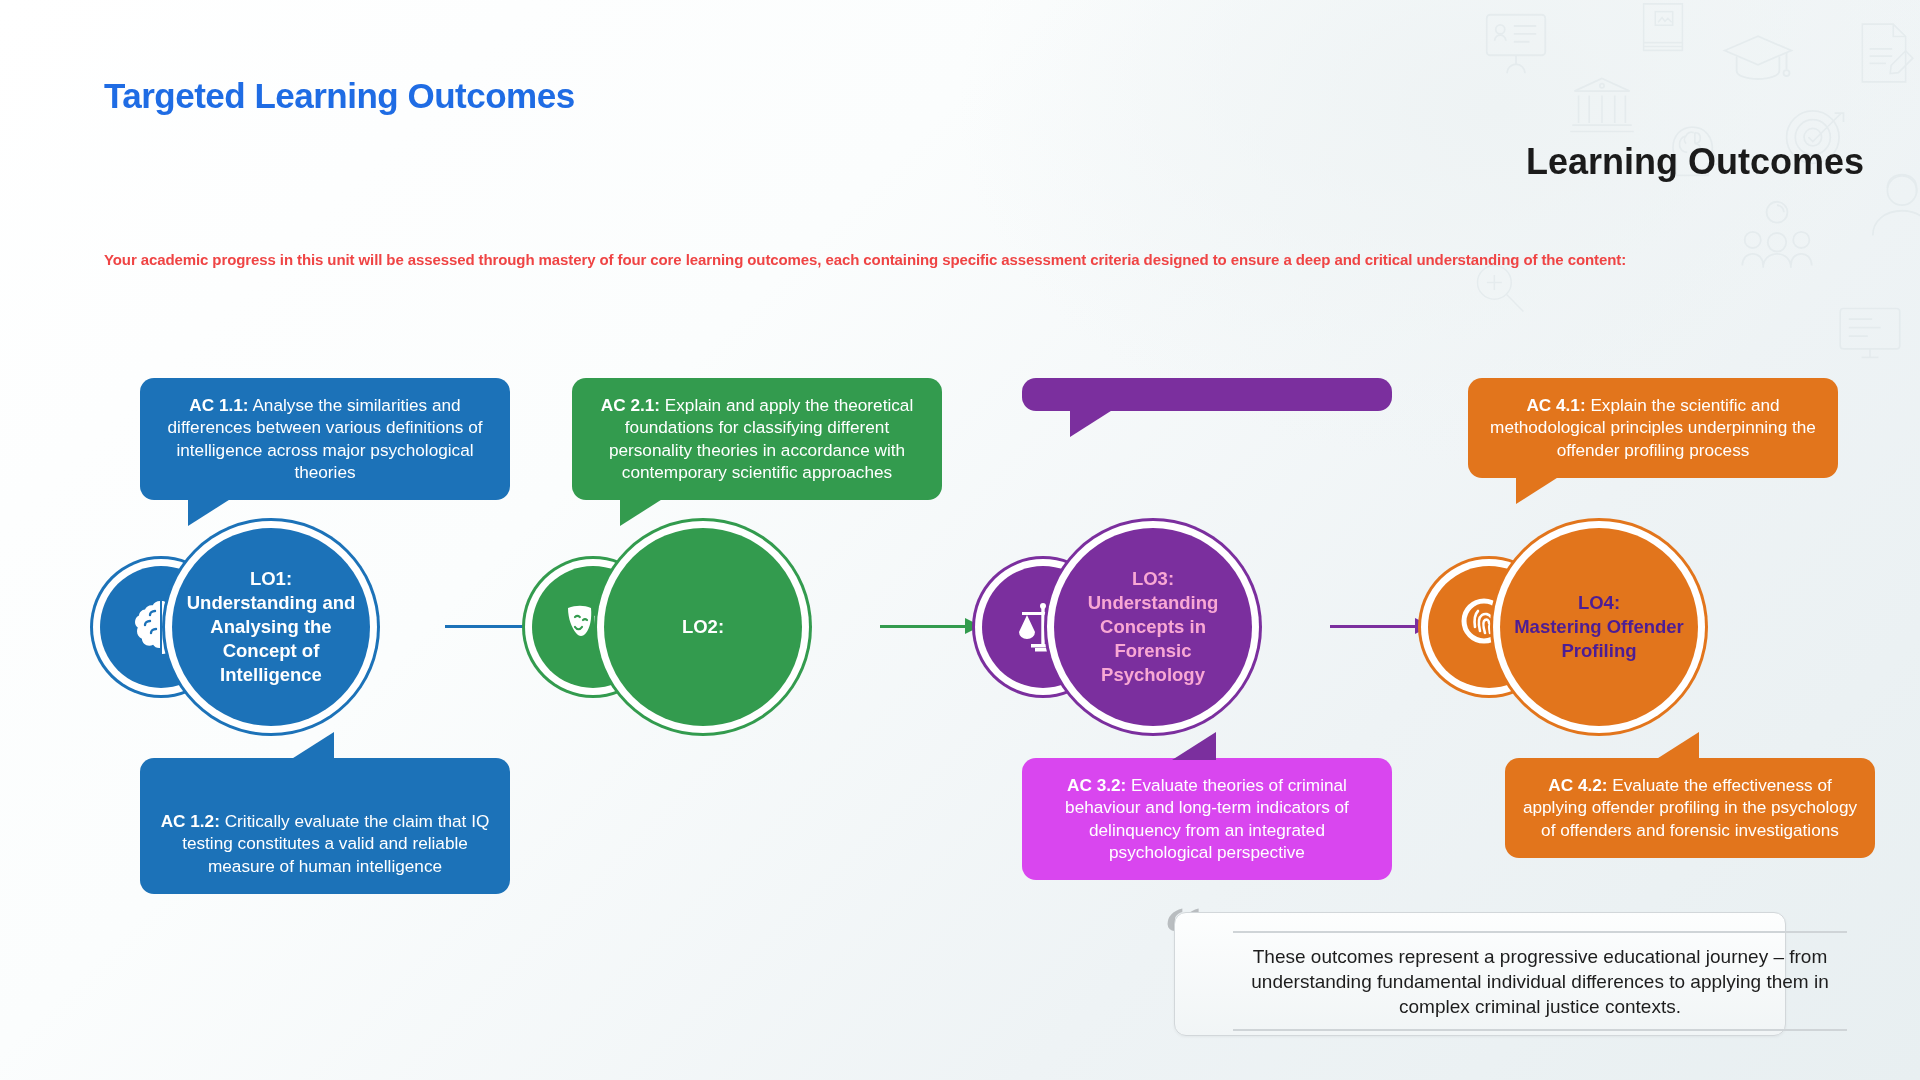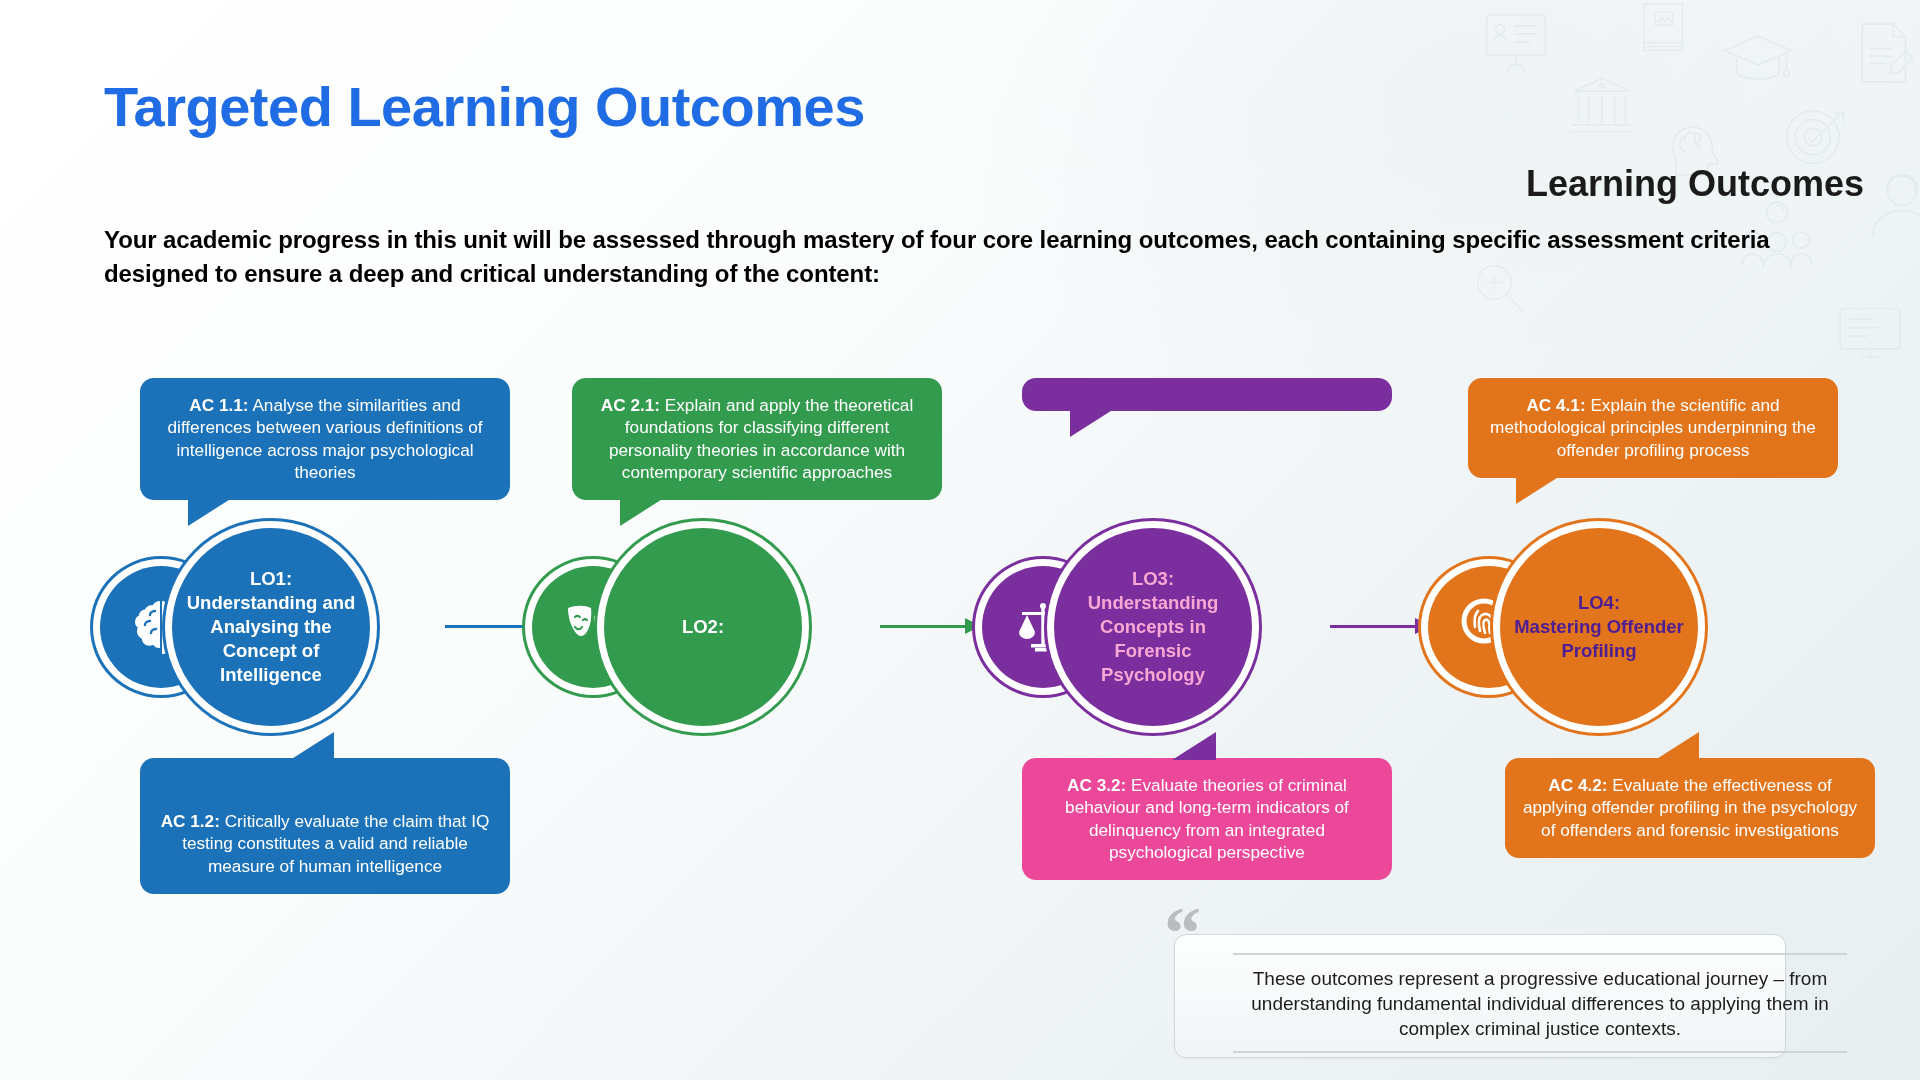--- a/index.html
+++ b/index.html
@@ -12,28 +12,28 @@
     position:relative;
   }
 
   
   #watermarks { position:absolute; inset:0; pointer-events:none; }
   #watermarks svg { position:absolute; opacity:.55; }
 
   
   #header { position:absolute; left:104px; top:78px; width:1760px; }
   #page-title {
-    font-size:56px; font-weight:bold; color:#1f6ce4;
+    font-size:35px; font-weight:bold; color:#1f6ce4;
     letter-spacing:-.5px; line-height:1.05;
   }
   #subtitle {
     margin-top:26px; font-size:36px; font-weight:bold; color:#1b1b1b;text-align:right;
   }
   #intro {
-    margin-top:18px; font-size:24px; font-weight:bold; color:#000000;
+    margin-top:66px; font-size:15px; font-weight:bold; color:#ef4444;
     line-height:1.42; max-width:1700px; letter-spacing:-.1px;
   }
 
   
   #diagram { position:absolute; left:0; top:378px; width:1920px; height:540px; }
 
   .col { position:absolute; top:0; width:430px; height:540px; }
 
   
   .bubble {
@@ -85,21 +85,21 @@
     border-left:16px solid currentColor;
   }
 
   
   #quote-wrap { position:absolute; left:1164px; top:912px; width:690px; height:140px; }
   #quote-mark {
     position:absolute; left:0; top:-16px; font-size:74px; line-height:1;
     color:#b9bdc0; font-family:"Liberation Serif", serif; font-weight:bold;
   }
   #quote-box {
-    position:absolute; left:10px; top:22px; width:612px; height:124px;
+    position:absolute; left:10px; top:0; width:612px; height:124px;
     border:1px solid #d2d7da; border-radius:12px;
     background:linear-gradient(180deg,#fdfefe,#f1f5f6);
     box-shadow:0 1px 3px rgba(0,0,0,.05);
   }
   #quote-inner {
     position:absolute; left:58px; top:18px; width:614px;
     border-top:2px solid #cfd4d7; border-bottom:2px solid #cfd4d7;
     padding:11px 4px 10px 4px;
     font-size:19px; line-height:1.32; color:#1d1d1d; text-align:center;
   }
@@ -260,21 +260,21 @@
           <path d="M20 49h24v3.5H20z" fill="#fff"></path>
           <path d="M24 53h16v3.5H24z" fill="#fff"></path>
           <path d="M16 20L8 37h16zM48 20l-8 17h16z" fill="#fff"></path>
           <path d="M8 37a8 7 0 0016 0zM40 37a8 7 0 0016 0z" fill="#fff"></path>
         </svg>
       </div>
       <div class="label-circle" style="background:#7b2f9e;color:#7b2f9e;">
         <span style="color:#f9a8d4;"><span class="lo-id">LO3:</span><span>Understanding Concepts in Forensic Psychology</span></span>
       </div>
     </div>
-    <div class="bubble bottom" style="background:#ec4899;color:#7b2f9e;">
+    <div class="bubble bottom" style="background:#d946ef;color:#7b2f9e;">
       <span class="txt" style="color:#fff;"><b>AC 3.2:</b><span> Evaluate theories of criminal behaviour and long-term indicators of delinquency from an integrated psychological perspective</span></span>
       <span class="tail"></span>
     </div>
   </div>
 
   <div class="arrow" style="left:1330px;width:100px;color:#7b2f9e;">
     <span class="shaft" style="background:#7b2f9e;"></span>
     <span class="head"></span>
   </div>
 

